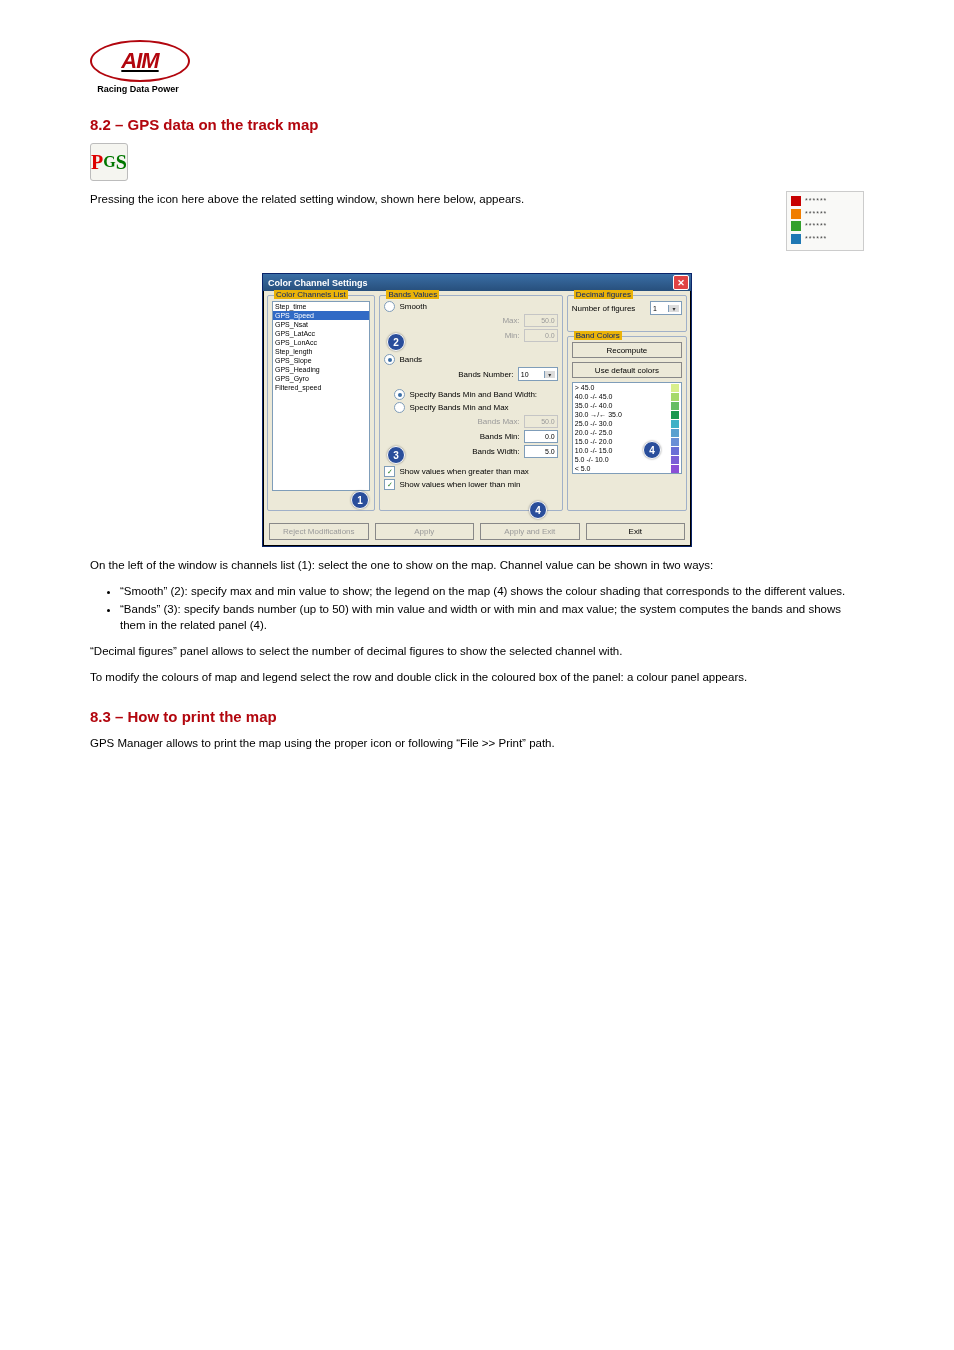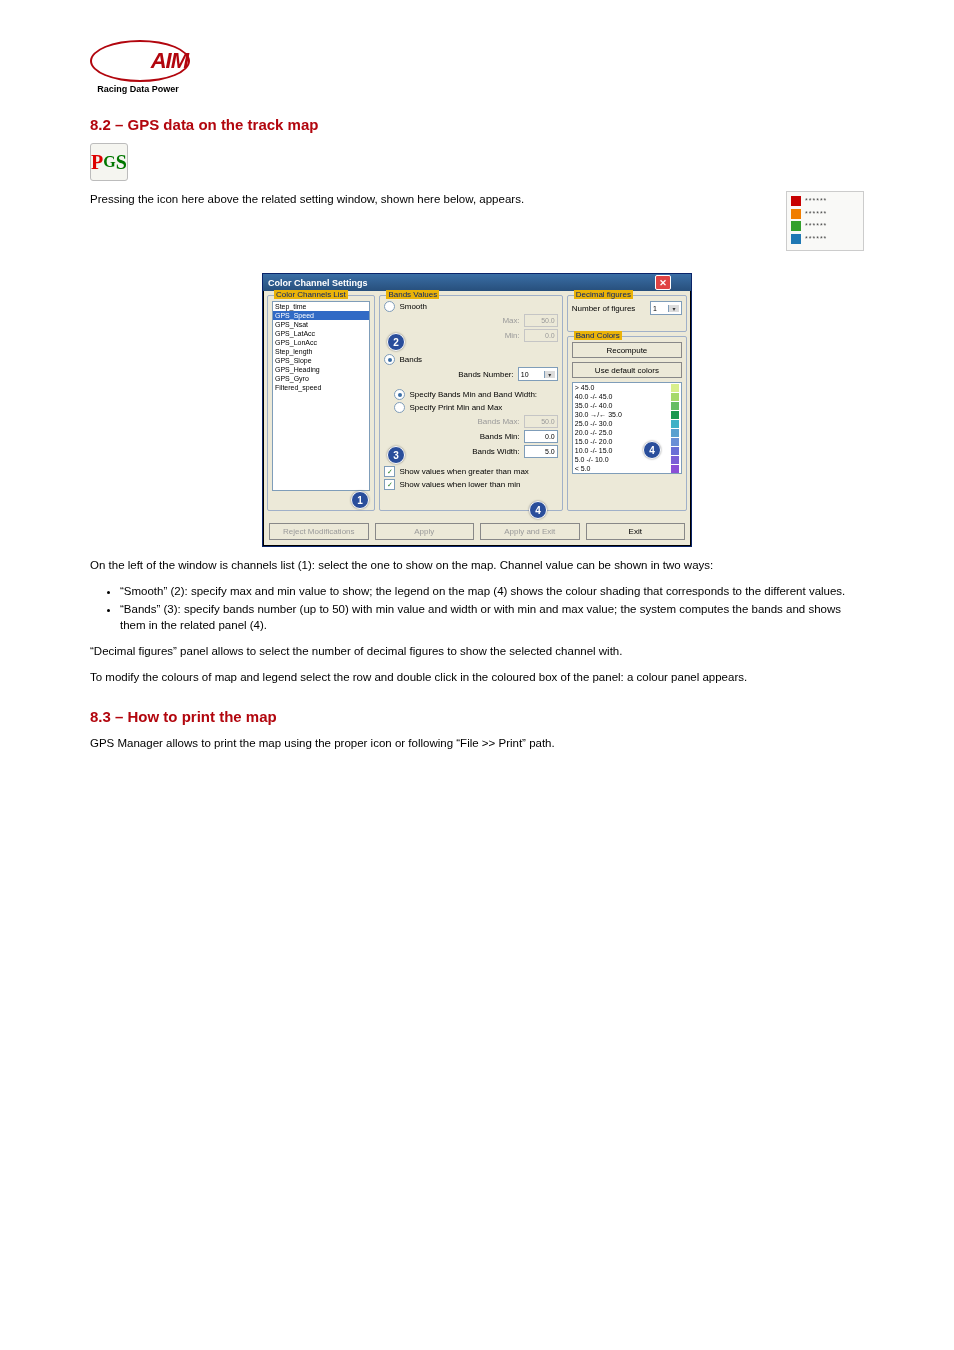--- a/index.html
+++ b/index.html
@@ -22,21 +22,22 @@
     width: 96px;
   }
   .logo .oval {
     width: 96px;
     height: 38px;
     border: 2px solid #b2060e;
     border-radius: 50% / 50%;
     position: relative;
     display: flex;
     align-items: center;
-    justify-content: flex-end;
+    justify-content: center;
+    text-decoration: underline;
   }
   .logo .brand {
     font-style: italic;
     font-weight: bold;
     color: #b2060e;
     font-size: 22px;
     letter-spacing: -1px;
   }
   .logo .tagline {
     font-size: 9px;
@@ -123,21 +124,21 @@
     font-family: Tahoma, Arial, sans-serif;
     position: relative;
   }
   .titlebar {
     height: 17px;
     background: linear-gradient(#3a6ea5, #274f7c);
     color: #fff;
     display: flex;
     align-items: center;
     justify-content: space-between;
-    padding: 0 20px 0 5px;
+    padding: 0 2px 0 5px;
     font-size: 9px;
     font-weight: bold;
     gap: 45px;
   }
   .titlebar .close {
     width: 14px;
     height: 13px;
     background: #e04343;
     border: 1px solid #fff;
     border-radius: 2px;
@@ -478,21 +479,21 @@
             </div>
 
             <div style="height:6px;"></div>
 
             <div class="row" style="padding-left:10px;">
               <span class="radio checked"></span>
                 <span>Specify Bands Min and Band Width:</span>
             </div>
             <div class="row" style="padding-left:10px;">
               <span class="radio"></span>
-                <span>Specify Print Min and Max</span>
+                <span>Specify Bands Min and Max</span>
             </div>
 
             <div class="row disabled">
               <span class="label-right">Bands Max:</span>
               <span class="num-input disabled">50.0</span>
             </div>
             <div class="row">
               <span class="label-right">Bands Min:</span>
               <span class="num-input">0.0</span>
             </div>

